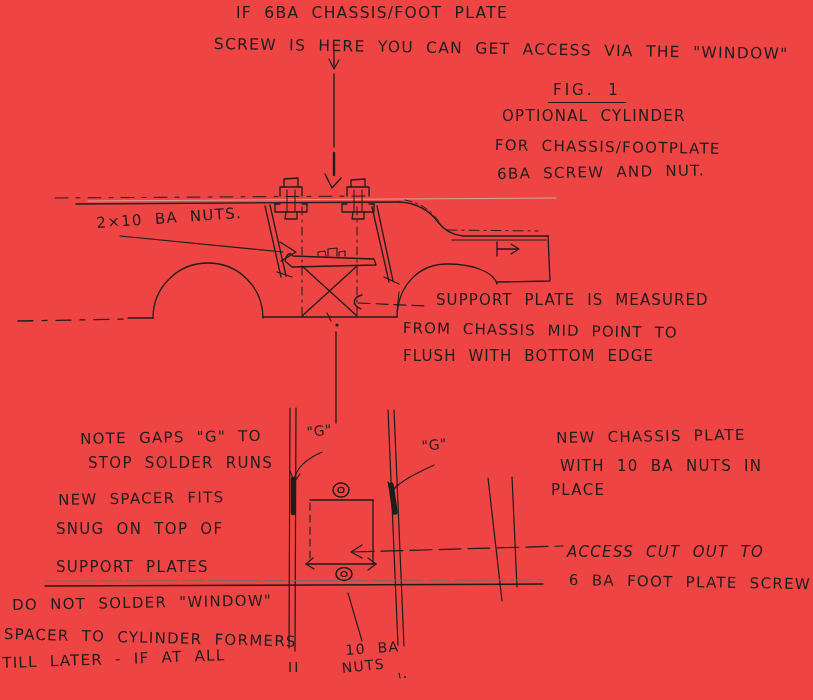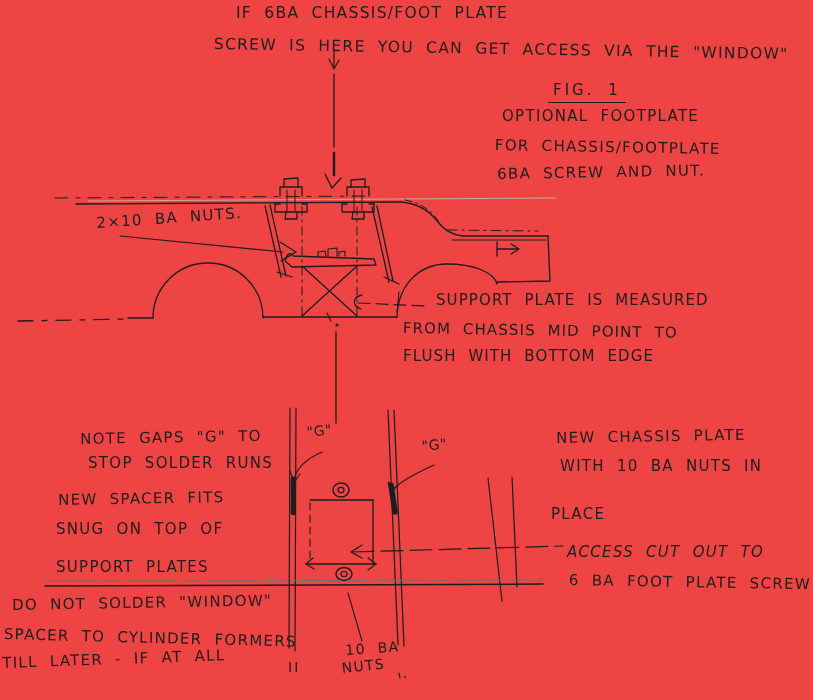--- a/index.html
+++ b/index.html
@@ -182,33 +182,33 @@
         <path d="M399,673 L400,678" stroke-width="1.2"></path>
         <circle cx="405" cy="677" r="1" fill="#1d1d1d" stroke="none"></circle>
       </g>
     </g>
   </svg>
 
   <div class="hw" style="left:236px;top:6px;font-size:15.5px;">IF 6BA CHASSIS/FOOT PLATE</div>
   <div class="hw rp1" style="left:214px;top:37px;font-size:15.5px;">SCREW IS HERE YOU CAN GET ACCESS VIA THE "WINDOW"</div>
 
   <div class="hw" style="left:548px;top:83px;letter-spacing:3px;"><span class="ul">FIG. 1</span></div>
-  <div class="hw" style="left:502px;top:109px;">OPTIONAL FOOTPLATE</div>
+  <div class="hw" style="left:502px;top:109px;">OPTIONAL CYLINDER</div>
   <div class="hw rp1" style="left:495px;top:138px;">FOR CHASSIS/FOOTPLATE</div>
   <div class="hw rm1" style="left:497px;top:167px;">6BA SCREW AND NUT.</div>
 
   <div class="hw rm4" style="left:96px;top:216px;">2×10 BA NUTS.</div>
 
   <div class="hw" style="left:406px;top:293px;letter-spacing:1.1px;margin-left:30px;">SUPPORT PLATE IS MEASURED</div>
   <div class="hw rp1" style="left:403px;top:321px;letter-spacing:1.1px;">FROM CHASSIS MID POINT TO</div>
   <div class="hw" style="left:403px;top:349px;letter-spacing:1.1px;">FLUSH WITH BOTTOM EDGE</div>
 
   <div class="hw rm1" style="left:556px;top:431px;">NEW CHASSIS PLATE</div>
   <div class="hw" style="left:560px;top:459px;text-align:center;">WITH 10 BA NUTS IN</div>
-  <div class="hw" style="left:551px;top:483px;margin-top:24px;">PLACE</div>
+  <div class="hw" style="left:551px;top:483px;">PLACE</div>
 
   <div class="hw rm1" style="left:80px;top:432px;">NOTE GAPS "G" TO</div>
   <div class="hw" style="left:88px;top:456px;">STOP SOLDER RUNS</div>
 
   <div class="hw rm1" style="left:58px;top:493px;">NEW SPACER FITS</div>
   <div class="hw" style="left:56px;top:522px;">SNUG ON TOP OF</div>
   <div class="hw" style="left:56px;top:560px;">SUPPORT PLATES</div>
 
   <div class="hw rm1" style="left:12px;top:598px;">DO NOT SOLDER "WINDOW"</div>
   <div class="hw rp15" style="left:4px;top:627px;">SPACER TO CYLINDER FORMERS</div>

